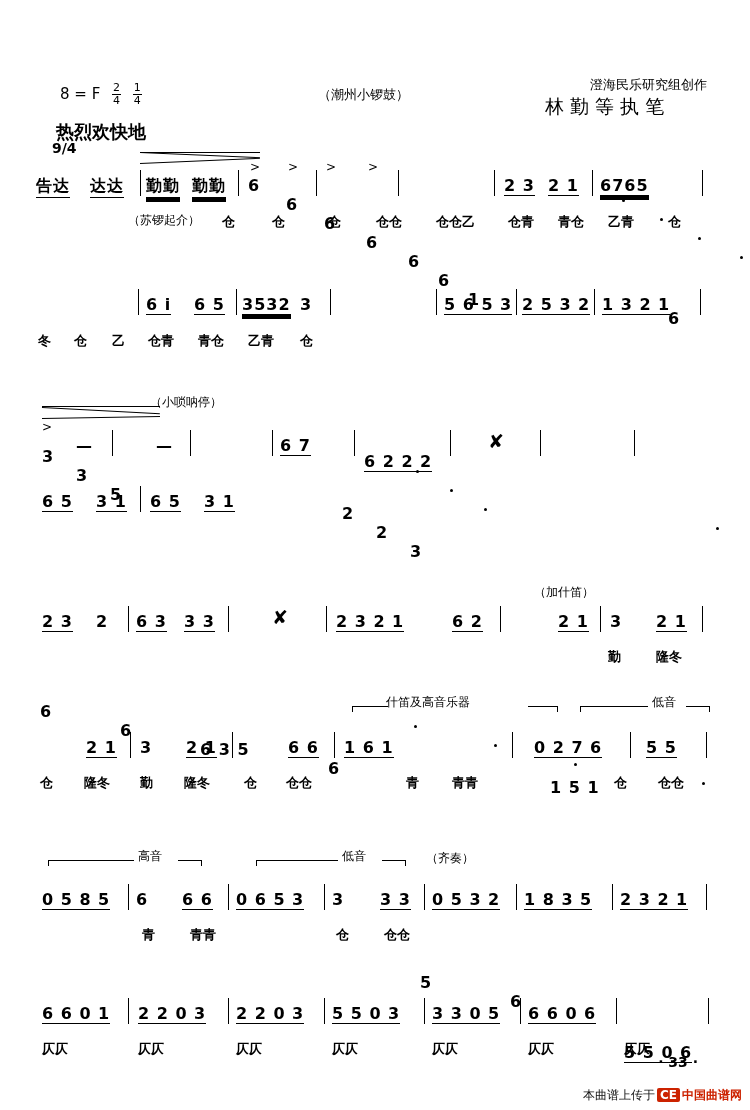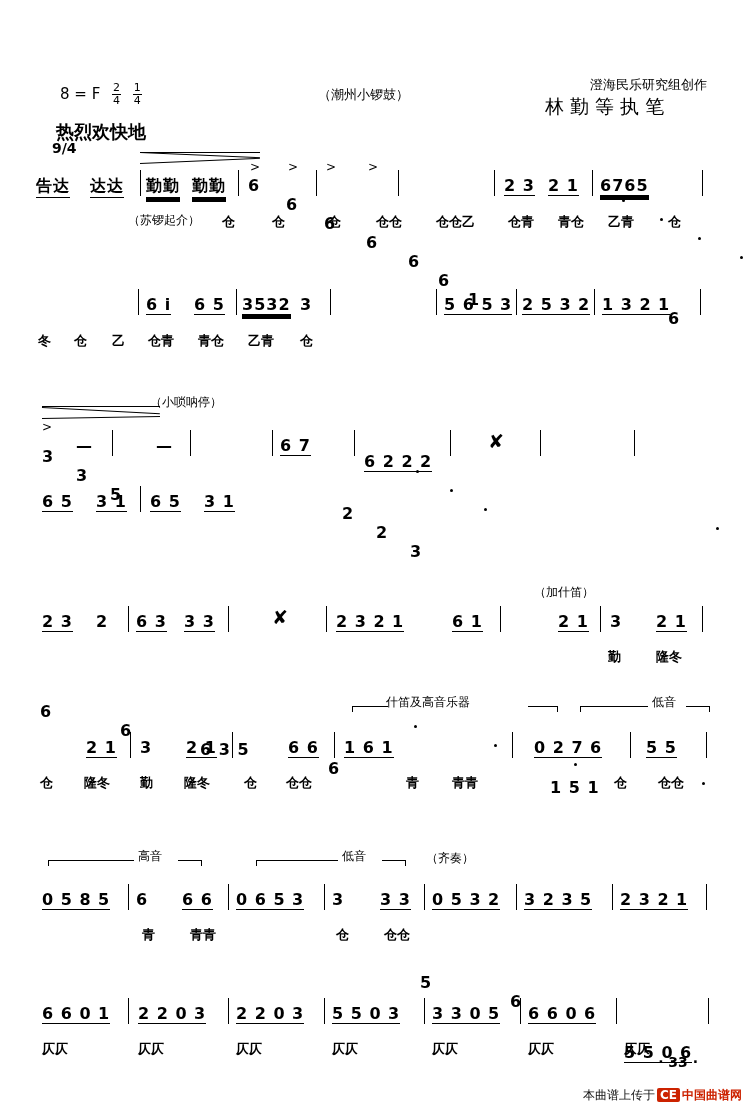--- a/index.html
+++ b/index.html
@@ -174,21 +174,21 @@
   <div class="t num under" style="left:42px;top:612px;">2 3</div>
   <div class="t num" style="left:96px;top:612px;">2</div>
   <div class="bar" style="left:128px;top:606px;height:26px;"></div>
   <div class="t num under" style="left:136px;top:612px;">6 3</div>
   <div class="t num under" style="left:184px;top:612px;">3 3</div>
   <div class="bar" style="left:228px;top:606px;height:26px;"></div>
   <div class="xsign" style="left:272px;top:606px;">✘</div>
   <div class="bar" style="left:326px;top:606px;height:26px;"></div>
   <div class="t num under" style="left:336px;top:612px;">2 3 2 1</div>
   <div class="t num dotu" style="left:420px;top:612px;">5</div>
-  <div class="t num under" style="left:452px;top:612px;">6 1</div>
+  <div class="t num under" style="left:452px;top:612px;">6 2</div>
   <div class="bar" style="left:500px;top:606px;height:26px;"></div>
   <div class="t num dotu" style="left:510px;top:612px;">6</div>
   <div class="t num under" style="left:558px;top:612px;">2 1</div>
   <div class="bar" style="left:600px;top:606px;height:26px;"></div>
   <div class="t num" style="left:610px;top:612px;">3</div>
   <div class="t num under" style="left:656px;top:612px;">2 1</div>
   <div class="bar" style="left:702px;top:606px;height:26px;"></div>
 
   <div class="t lyr" style="left:608px;top:648px;">勤</div>
   <div class="t lyr" style="left:656px;top:648px;">隆冬</div>
@@ -251,21 +251,21 @@
   <div class="t num" style="left:136px;top:890px;">6</div>
   <div class="t num under" style="left:182px;top:890px;">6 6</div>
   <div class="bar" style="left:228px;top:884px;height:26px;"></div>
   <div class="t num under" style="left:236px;top:890px;">0 6 5 3</div>
   <div class="bar" style="left:324px;top:884px;height:26px;"></div>
   <div class="t num" style="left:332px;top:890px;">3</div>
   <div class="t num under" style="left:380px;top:890px;">3 3</div>
   <div class="bar" style="left:424px;top:884px;height:26px;"></div>
   <div class="t num under" style="left:432px;top:890px;">0 5 3 2</div>
   <div class="bar" style="left:516px;top:884px;height:26px;"></div>
-  <div class="t num under" style="left:524px;top:890px;">3 2 3 5</div>
+  <div class="t num under" style="left:524px;top:890px;">1 8 3 5</div>
   <div class="bar" style="left:612px;top:884px;height:26px;"></div>
   <div class="t num under" style="left:620px;top:890px;">2 3 2 1</div>
   <div class="bar" style="left:706px;top:884px;height:26px;"></div>
 
   <div class="t lyr" style="left:142px;top:926px;">青</div>
   <div class="t lyr" style="left:190px;top:926px;">青青</div>
   <div class="t lyr" style="left:336px;top:926px;">仓</div>
   <div class="t lyr" style="left:384px;top:926px;">仓仓</div>
 
   <div class="t num under" style="left:42px;top:1004px;">6 6 0 1</div>

